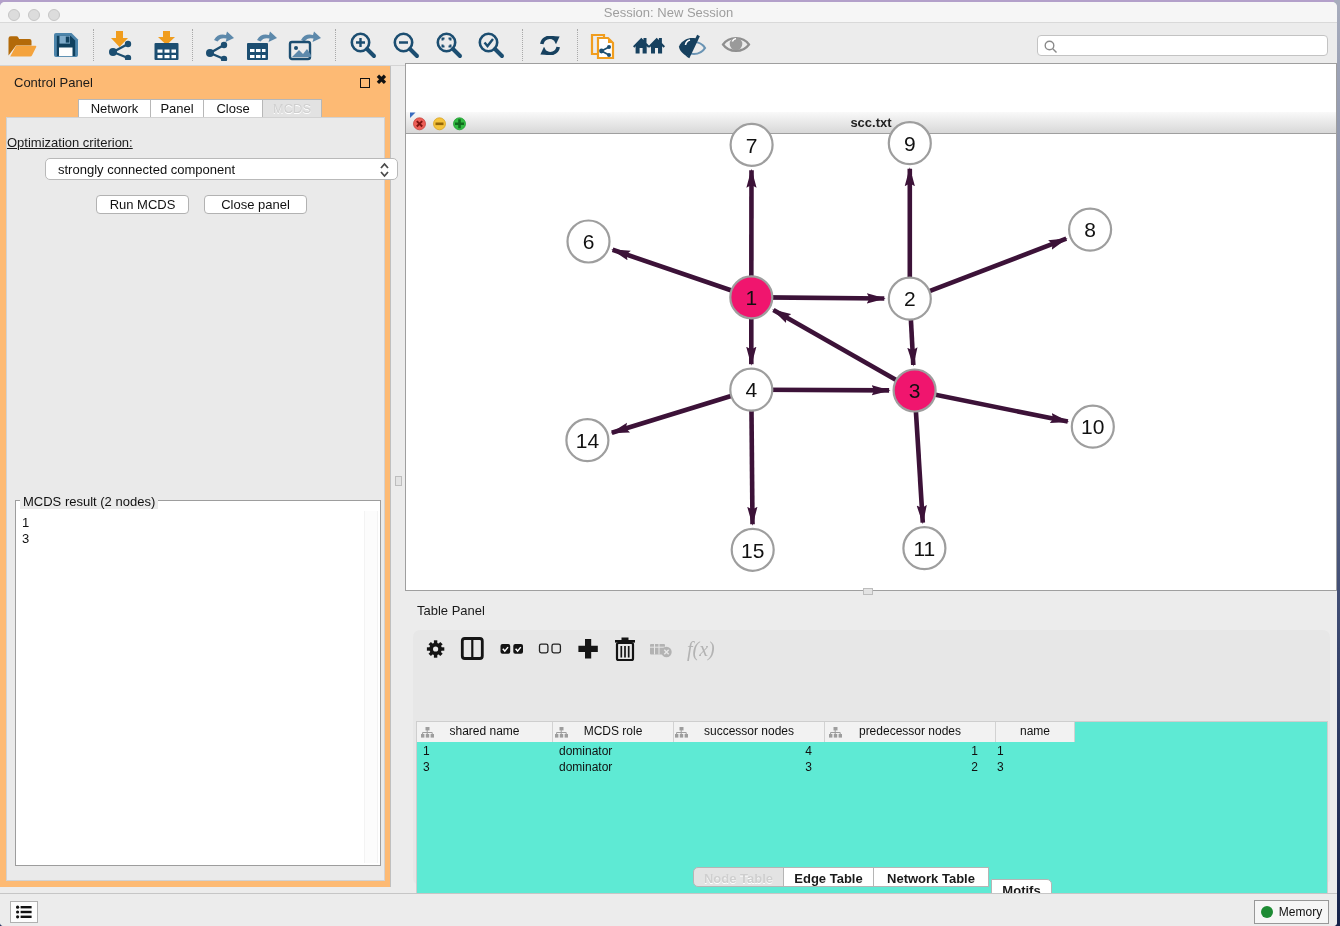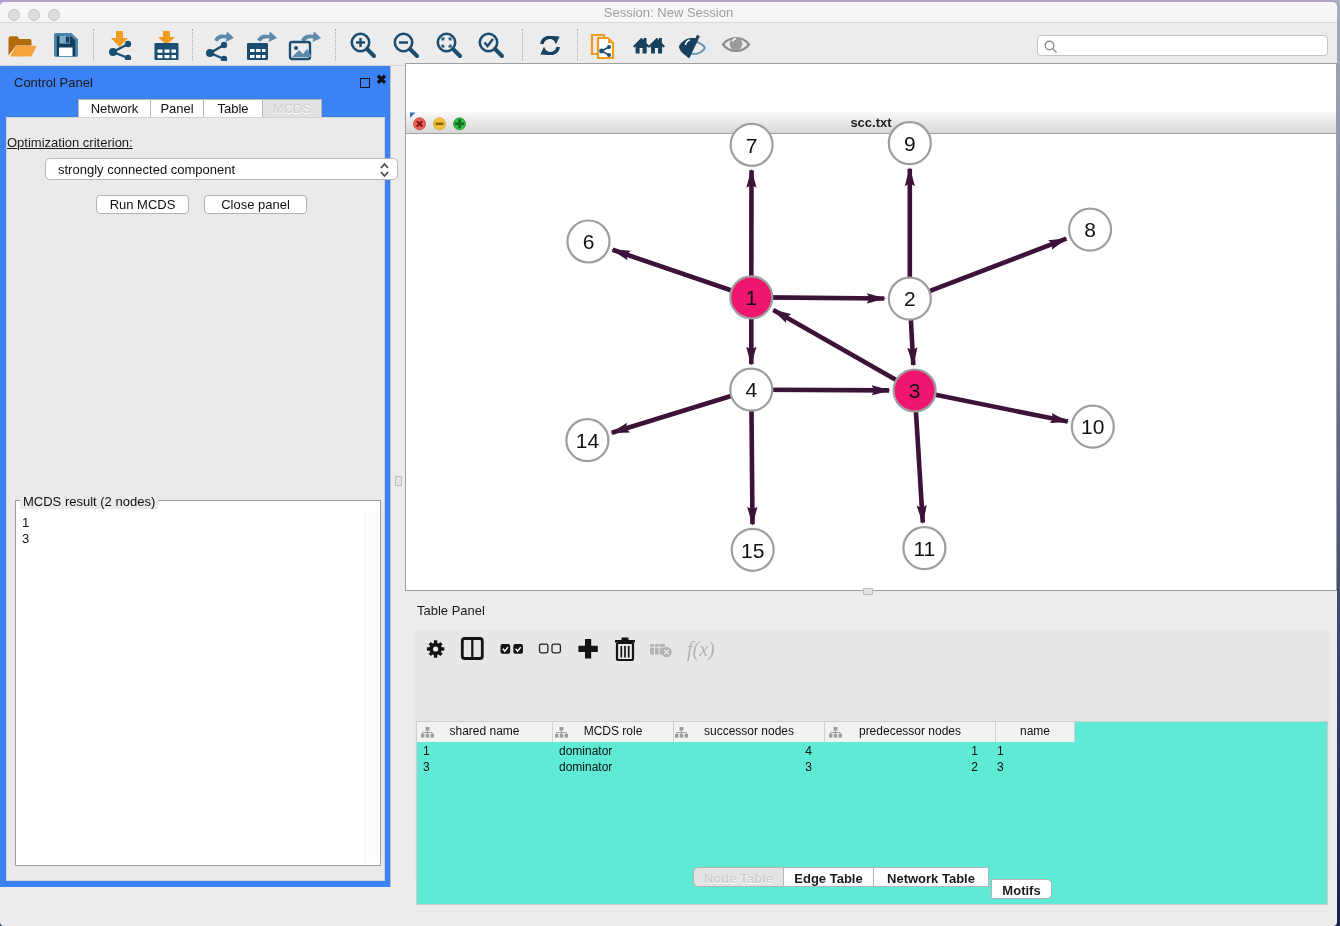--- a/index.html
+++ b/index.html
@@ -18,21 +18,21 @@
 #title-text { position:absolute; top:3px; left:0; width:100%; text-align:center;
   font-size:13px; color:#9e9e9e; }
 
 #toolbar { position:absolute; left:0; top:22px; width:100%; height:42px; background:#ececec;
   border-bottom:1px solid #d4d4d4; }
 .tsep { position:absolute; top:5px; height:32px; width:0; border-left:1px dotted #a9a9a9; }
 .ticon { position:absolute; top:7px; }
 #searchbox { position:absolute; left:1037px; top:11px; width:291px; height:21px; background:#fff;
   border:1px solid #c3c3c3; border-radius:4px; }
 
-#cpanel { position:absolute; left:0; top:64px; width:391px; height:821px; background:#3b82f6;
+#cpanel { position:absolute; left:0; top:64px; width:391px; height:821px; background:#fdba74;
   border-right:1px solid #c0c0c0; }
 #cp-title { position:absolute; left:14px; top:9px; font-size:13px; color:#1a1a1a; }
 .wicon-sq { position:absolute; width:10px; height:10px; border:1.6px solid #111; }
 .wicon-x { position:absolute; font-size:13px; color:#111; font-weight:bold; }
 .cptab { position:absolute; top:33px; height:19px; background:#fff; border:1px solid #b7b7b7;
   font-size:13px; color:#111; text-align:center; line-height:18px; }
 #cp-inner { position:absolute; left:6px; top:51px; width:379px; height:764px; background:#eaeaea;
   border:1px solid #d2d2d2; }
 #opt-label { position:absolute; left:0; top:17px; width:100%; text-align:left; font-size:13px; color:#1a1a1a;text-decoration:underline; }
 #dropdown { position:absolute; left:38px; top:40px; width:353px; height:22px; background:#fff;
@@ -220,21 +220,21 @@
       <circle cx="5.5" cy="5.5" r="4.3" fill="none" stroke="#8a8a8a" stroke-width="1.4"></circle>
       <line x1="8.8" y1="8.8" x2="12.5" y2="12.5" stroke="#8a8a8a" stroke-width="1.4"></line>
     </svg>
   </div>
   <div id="cpanel">
     <div id="cp-title">Control Panel</div>
     <div class="wicon-sq" style="left:360px; top:12px"></div>
     <div class="wicon-x" style="left:376px; top:6px">✖</div>
     <div class="cptab" style="left:78px; width:73px">Network</div>
     <div class="cptab" style="left:150px; width:54px">Panel</div>
-    <div class="cptab" style="left:203px; width:60px">Table</div>
+    <div class="cptab" style="left:203px; width:60px">Close</div>
     <div class="cptab" style="left:262px; width:60px; background:#e2e2e2; color:#cfcfcf; text-shadow:0 1px 0 #fff;">MCDS</div>
     <div id="cp-inner">
       <div id="opt-label">Optimization criterion:</div>
       <div id="dropdown">strongly connected component
         <svg style="position:absolute; right:7px; top:3px" width="11" height="16" viewBox="0 0 11 16">
           <path d="M2,6 L5.5,2 L9,6" fill="none" stroke="#4a4a4a" stroke-width="1.8"></path>
           <path d="M2,10 L5.5,14 L9,10" fill="none" stroke="#4a4a4a" stroke-width="1.8"></path>
         </svg>
       </div>
       <div class="btn" style="left:89px; width:93px">Run MCDS</div>
@@ -418,13 +418,26 @@
     </div>
   </div>
   <div id="btabs">
     <div class="btab" style="left:0; width:91px; background:#e3e3e3; color:#cfcfcf; text-shadow:0 1px 0 #fff; border-radius:5px 0 0 5px;">Node Table</div>
     <div class="btab" style="left:90px; width:91px;">Edge Table</div>
     <div class="btab" style="left:180px; width:116px;">Network Table</div>
     <div class="btab" style="left:298px; width:61px; border-radius:0 5px 5px 0;margin-top:12px;">Motifs</div>
   </div>
   <div style="position:absolute; left:395px; top:474px; width:7px; height:10px; background:#e3e3e3; border:1px solid #bdbdbd;"></div>
   <div style="position:absolute; left:863px; top:586px; width:10px; height:7px; background:#e3e3e3; border:1px solid #bdbdbd;"></div>
+  <div id="statusbar">
+    <div id="listbtn"><svg width="16" height="14" viewBox="0 0 16 14" style="margin:3px 0 0 5px">
+          <g fill="#111">
+            <circle cx="1.6" cy="2.2" r="1.6"></circle>
+            <circle cx="1.6" cy="7" r="1.6"></circle>
+            <circle cx="1.6" cy="11.8" r="1.6"></circle>
+            <rect x="4.6" y="1" width="11" height="2.4"></rect>
+            <rect x="4.6" y="5.8" width="11" height="2.4"></rect>
+            <rect x="4.6" y="10.6" width="11" height="2.4"></rect>
+          </g>
+        </svg></div>
+    <div id="membtn"><span style="display:inline-block;width:12px;height:12px;border-radius:50%;background:#1e8b34;vertical-align:-2px;margin-right:6px;"></span>Memory</div>
+  </div>
 </div>
 
 </body></html>

